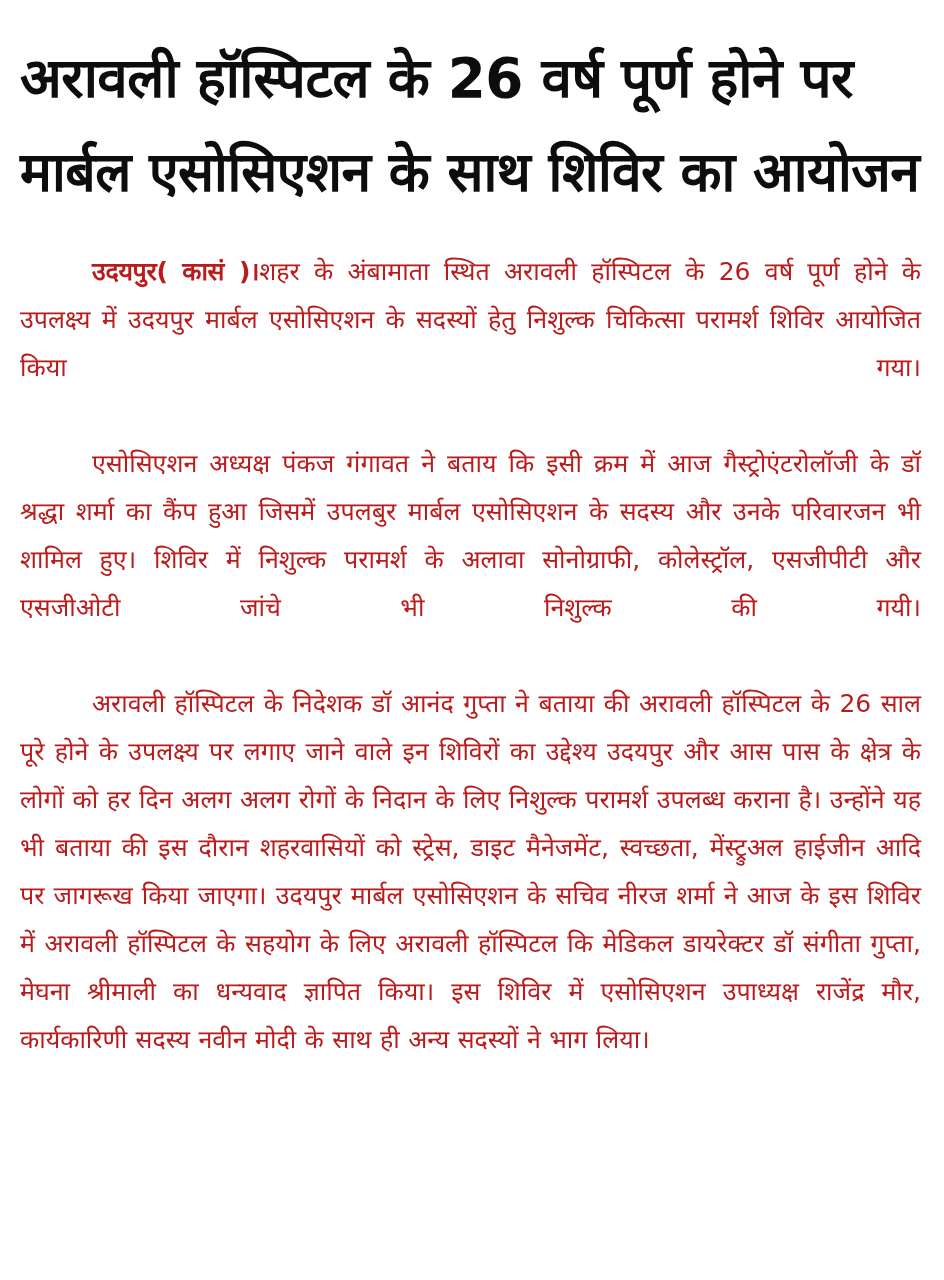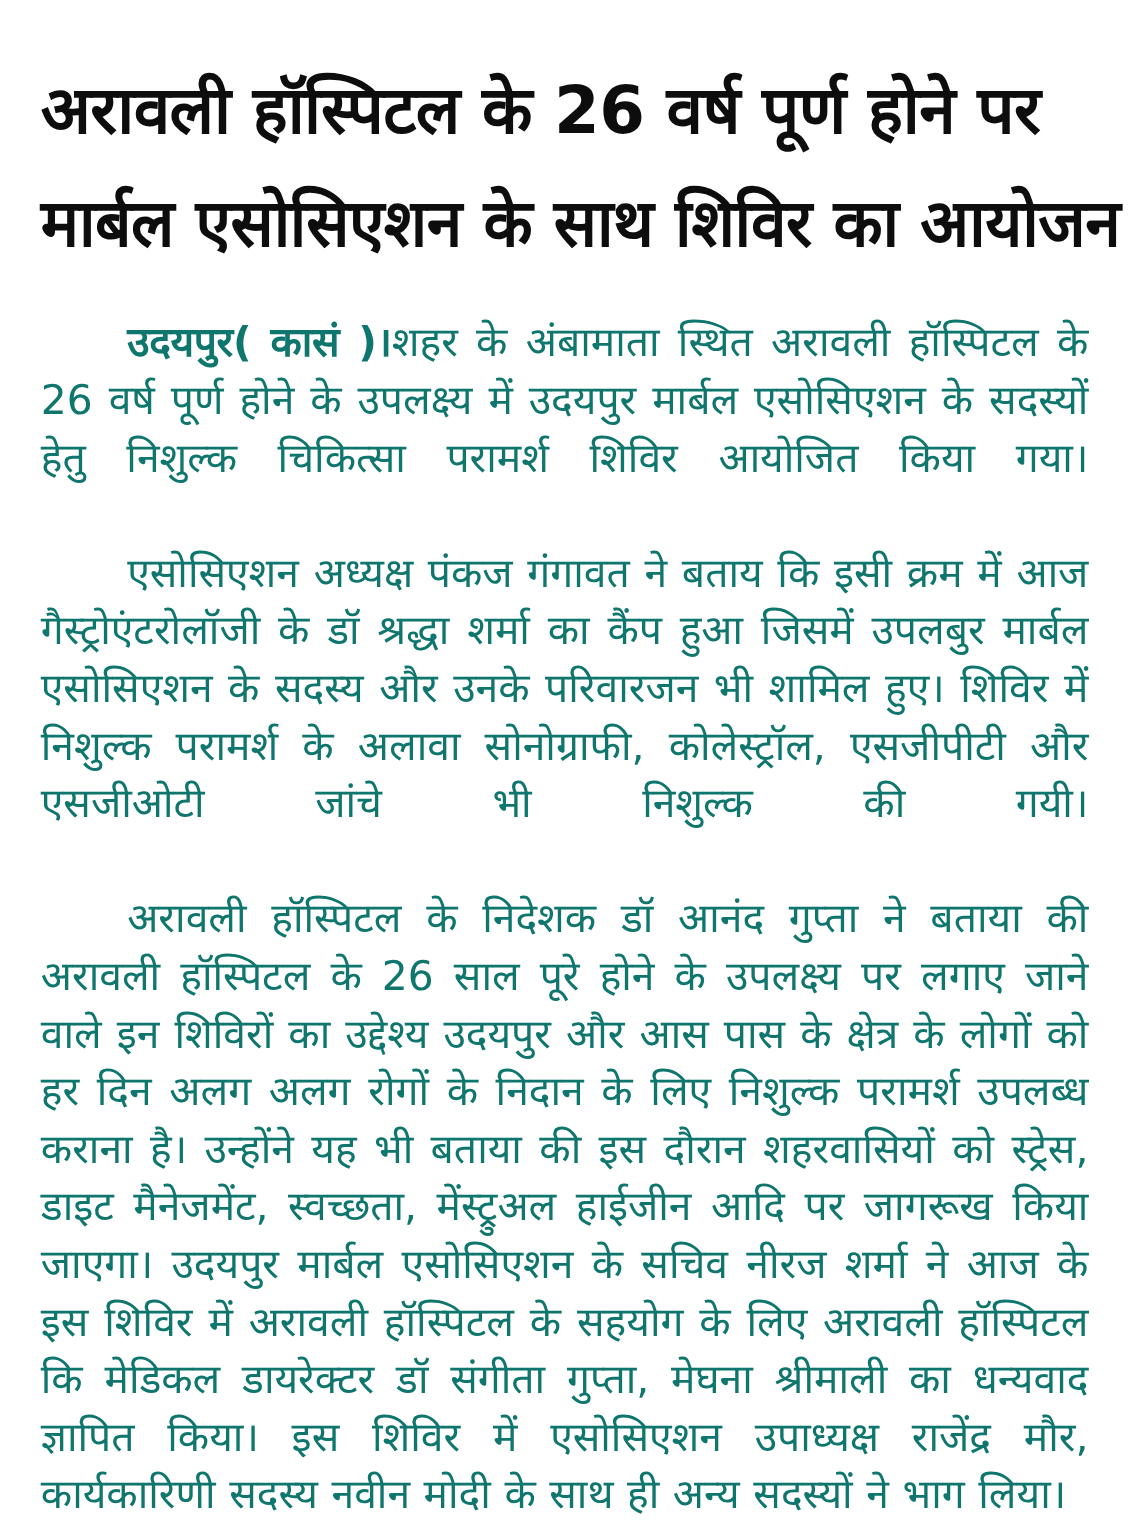--- a/index.html
+++ b/index.html
@@ -17,21 +17,21 @@
     color: #000000;
     -webkit-font-smoothing: antialiased;
   }
 
   .clipping {
     position: relative;
     width: 944px;
     height: 1105px;
     background: #ffffff;
     box-sizing: border-box;
-    padding: 18px;
+    padding: 4px;
   }
 
   
   .headline {
     margin: 0;
     padding: 24px 18px 0 16px;
     font-family: "DejaVu Sans", "Liberation Sans", sans-serif;
     font-weight: 700;
     font-size: 55px;
     line-height: 1.82;
@@ -60,23 +60,23 @@
   
   .article-body {
     padding: 0 19px 0 16px;
     margin-top: 26px;
   }
 
   .para {
     margin: 0 0 0 0;
     font-family: "DejaVu Sans", "Liberation Sans", sans-serif;
     font-weight: 400;
-    font-size: 34px;
+    font-size: 25px;
     line-height: 48px;
-    color: #0f766e;
+    color: #b91c1c;
     text-align: justify;
     text-justify: inter-word;
     text-indent: 72px;
     word-spacing: 0.5px;
     hyphens: none;
   }
 
   .para + .para {
     margin-top: 0;
   }

